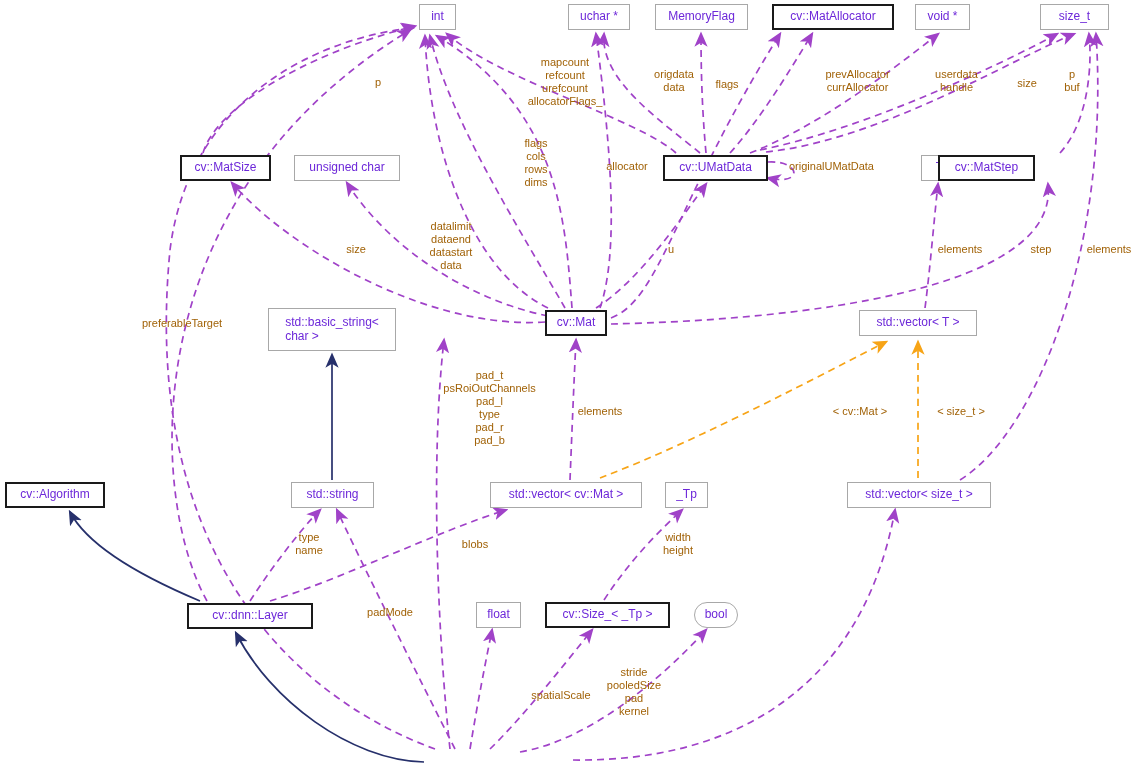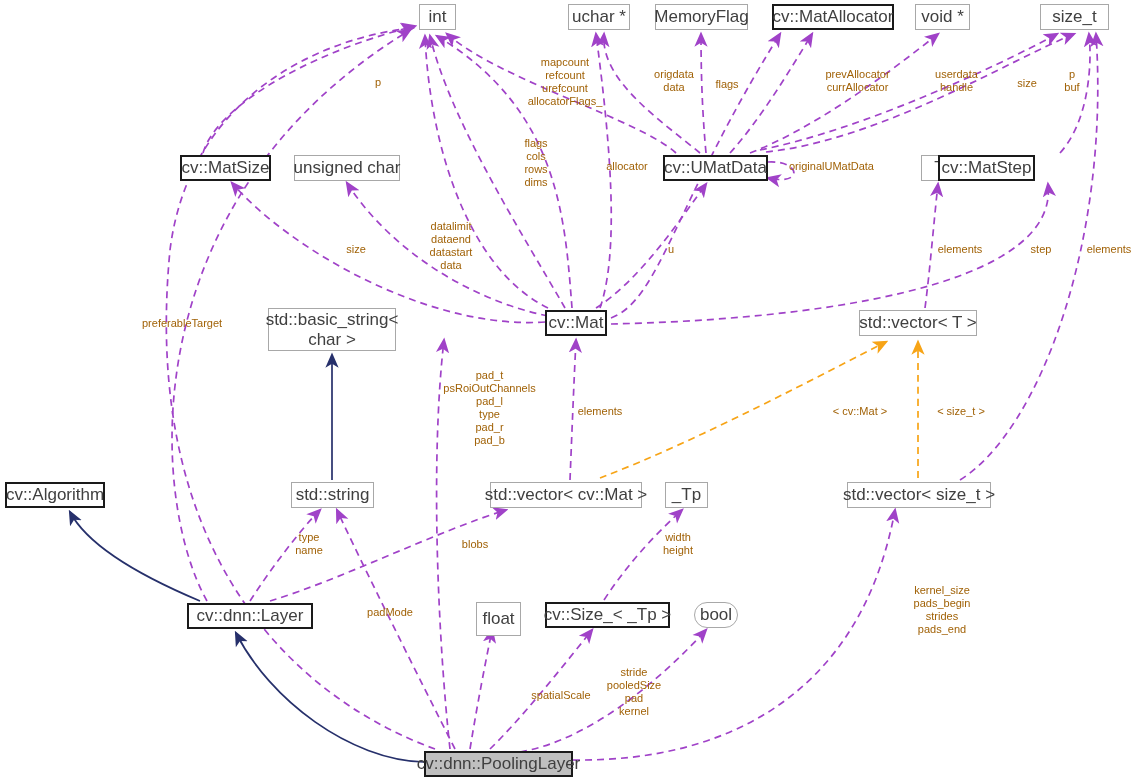--- a/index.html
+++ b/index.html
@@ -26,23 +26,22 @@
     pointer-events: none;
   }
   .node {
     position: absolute;
     box-sizing: border-box;
     background: #ffffff;
     border: 1px solid #a8a8a8;
     display: flex;
     align-items: center;
     justify-content: center;
-    text-align: center;
-    font-size: 17px;
-    color: #404040;
+    font-size: 12px;
+    color: #6d28d9;
     line-height: 1.12;
     white-space: pre;
     z-index: 3;
   }
   .node.strong {
     border: 2px solid #1a1a1a;
   }
   .node.current {
     background: #bfbfbf;
     border: 2px solid #1a1a1a;
@@ -180,25 +179,24 @@
   <div class="node strong" style="left:545px;top:310px;width:62px;height:26px;">cv::Mat</div>
   <div class="node plain" style="left:859px;top:310px;width:118px;height:26px;">std::vector&lt; T &gt;</div>
 
   <div class="node strong" style="left:5px;top:482px;width:100px;height:26px;">cv::Algorithm</div>
   <div class="node plain" style="left:291px;top:482px;width:83px;height:26px;">std::string</div>
   <div class="node plain" style="left:490px;top:482px;width:152px;height:26px;">std::vector&lt; cv::Mat &gt;</div>
   <div class="node plain" style="left:665px;top:482px;width:43px;height:26px;">_Tp</div>
   <div class="node plain" style="left:847px;top:482px;width:144px;height:26px;">std::vector&lt; size_t &gt;</div>
 
   <div class="node strong" style="left:187px;top:603px;width:126px;height:26px;">cv::dnn::Layer</div>
-  <div class="node plain" style="left:476px;top:602px;width:45px;height:34px;">float</div>
+  <div class="node plain" style="left:476px;top:602px;width:45px;height:26px;">float</div>
   <div class="node strong" style="left:545px;top:602px;width:125px;height:26px;">cv::Size_&lt; _Tp &gt;</div>
   <div class="node plain" style="left:694px;top:602px;width:44px;height:26px;border-radius:13px;">bool</div>
 
-  <div class="node current" style="left:424px;top:751px;width:149px;height:26px;">cv::dnn::PoolingLayer</div>
 
   <div class="edge-label left" style="left:375px;top:76px;">p</div>
   <div class="edge-label" style="left:516px;top:56px;width:98px;">mapcount
 refcount
 urefcount
 allocatorFlags_</div>
   <div class="edge-label" style="left:645px;top:68px;width:58px;">origdata
 data</div>
   <div class="edge-label" style="left:708px;top:78px;width:38px;">flags</div>
   <div class="edge-label" style="left:812px;top:68px;width:91px;">prevAllocator
@@ -236,24 +234,20 @@
   <div class="edge-label" style="left:571px;top:405px;width:58px;">elements</div>
   <div class="edge-label" style="left:824px;top:405px;width:72px;">&lt; cv::Mat &gt;</div>
   <div class="edge-label" style="left:928px;top:405px;width:66px;">&lt; size_t &gt;</div>
 
   <div class="edge-label" style="left:287px;top:531px;width:44px;">type
 name</div>
   <div class="edge-label" style="left:359px;top:606px;width:62px;">padMode</div>
   <div class="edge-label" style="left:456px;top:538px;width:38px;">blobs</div>
   <div class="edge-label" style="left:656px;top:531px;width:44px;">width
 height</div>
-  <div class="edge-label" style="left:900px;top:584px;width:84px;">kernel_size
-pads_begin
-strides
-pads_end</div>
 
   <div class="edge-label" style="left:483px;top:689px;width:76px;margin-left:40px;">spatialScale</div>
   <div class="edge-label" style="left:597px;top:666px;width:74px;">stride
 pooledSize
 pad
 kernel</div>
 
 </div>
 
 </body></html>

